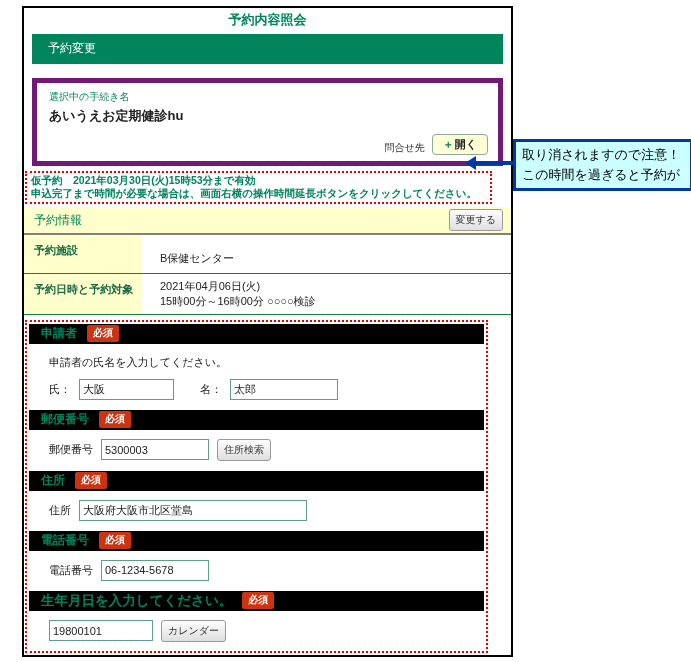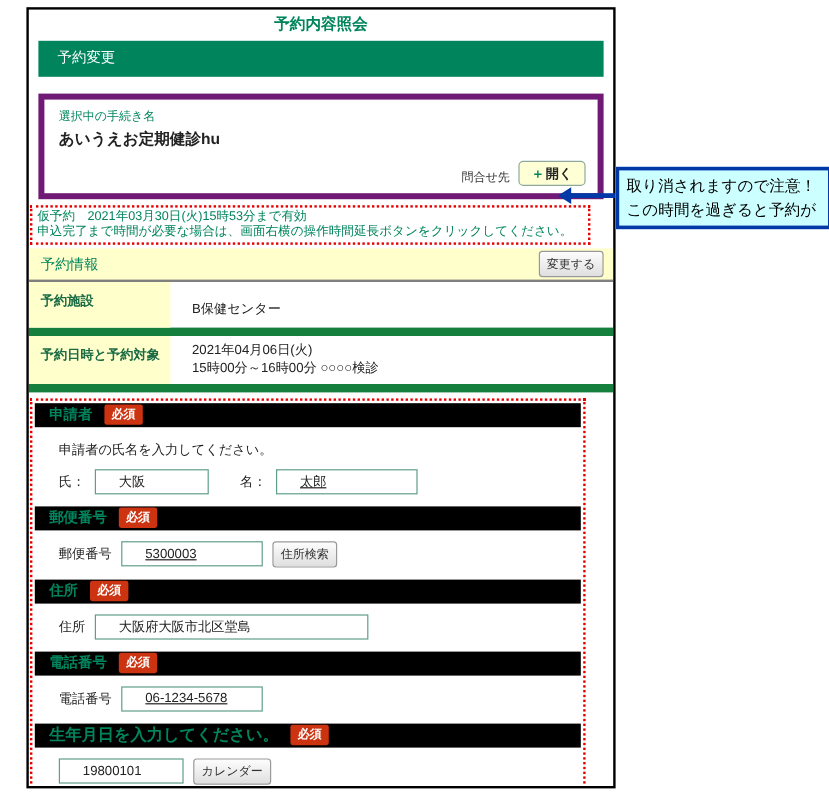--- a/index.html
+++ b/index.html
@@ -15,43 +15,43 @@
   .page-title{margin-top:3px;text-align:center;color:#00845C;font-weight:bold;font-size:13px;}
   .green-bar{margin:5px 8px 0 8px;background:#00845C;color:#fff;font-size:12px;padding:6px 0 7px 16px;}
   .proc-box{margin:14px 8px 0 8px;border:5px solid #701a75;padding:7px 10px 6px 12px;}
   .proc-label{color:#00845C;font-size:10px;}
   .proc-name{color:#222;font-weight:bold;font-size:13px;margin-top:3px;}
   .proc-contact{display:flex;justify-content:flex-end;align-items:flex-end;gap:7px;margin-top:9px;}
   .contact-label{font-size:10px;color:#333;}
   .open-btn{background:#FFFFD6;border:1px solid #8FA89C;border-radius:4px;font-size:11px;font-weight:bold;
     color:#222;padding:2px 10px;cursor:pointer;display:inline-flex;gap:1px;align-items:center;}
   .open-btn .plus{color:#00845C;font-weight:bold;}
-  .notice-box{margin:5px 0 0 1px;width:455px;border:2px dotted #E60000;padding:1px 4px 2px 4px;}
+  .notice-box{margin:5px 0 0 1px;width:455px;border:2px dotted #E60000;padding:1px 4px 2px 4px;font-weight:bold;}
   .notice-line{color:#00845C;font-size:10.5px;line-height:1.25;white-space:nowrap;}
   .res-header{margin-top:3px;background:#FFFFCC;height:28px;display:flex;align-items:center;
     justify-content:space-between;padding:0 8px 0 10px;border-bottom:2px solid #808080;box-sizing:border-box;}
   .res-title{color:#00845C;font-weight:normal;font-size:12px;}
   .gray-btn{background:linear-gradient(#fdfdfd,#dfdfdf);border:1px solid #999;border-radius:3px;
     font-size:10px;color:#333;padding:3px 6px;cursor:pointer;font-family:inherit;}
-  .res-row{display:flex;border-bottom:7px solid #15803d;}
+  .res-row{display:flex;border-bottom:1px solid #15803d;}
   .cell-label{width:118px;background:#FFFFCC;color:#1B6B45;font-weight:bold;font-size:11px;
     padding:8px 0 0 10px;box-sizing:border-box;}
   .cell-value{flex:1;font-size:11px;color:#222;padding:16px 0 7px 18px;line-height:1.35;}
   .res-row.two .cell-value{padding:5px 0 5px 18px;}
   .form-box{margin:5px 0 0 1px;width:455px;border:2px dotted #E60000;padding:2px 2px 5px 2px;box-sizing:content-box;}
   .band{background:#000000;height:20px;display:flex;align-items:center;gap:10px;padding-left:12px;}
   .band-title{color:#00845C;font-weight:bold;font-size:12px;}
   .band-title.big{font-size:13.5px;}
   .badge{background:#CC3311;color:#fff;font-size:10px;font-weight:bold;padding:1px 6px 2px 6px;border-radius:2px;}
   .instruction{font-size:11px;color:#222;margin:11px 0 0 20px;}
   .frow{display:flex;align-items:center;gap:8px;margin:9px 0 10px 20px;font-size:11px;color:#222;}
   .frow .lbl{font-size:11px;color:#222;}
-  input.field{border:1px solid #5F9E8C;height:21px;font-size:11px;padding:0 19px;box-sizing:border-box;
+  input.field{border:1px solid #5F9E8C;height:21px;font-size:11px;padding:0 3px;box-sizing:border-box;
     font-family:inherit;color:#222;background:#fff;}
-  .w95{width:95px;} .w98{width:118px;text-decoration:underline;} .w228{width:228px;} .w100{width:104px;}
+  .w95{width:95px;} .w98{width:108px;} .w228{width:228px;} .w100{width:104px;}
   .gap18{margin-left:18px;}
   .callout{position:absolute;left:513px;top:139px;width:166px;border:3px solid #0038A8;background:#CCFFFF;
     padding:3px 2px 4px 6px;font-size:13px;line-height:1.5;color:#000;white-space:nowrap;}
   .arrow-line{position:absolute;left:475px;top:161px;width:38px;height:4px;background:#0038A8;}
   .arrow-head{position:absolute;left:465px;top:156px;width:0;height:0;
     border-top:7px solid transparent;border-bottom:7px solid transparent;border-right:11px solid #0038A8;}
 </style>
 </head>
 <body>
 

